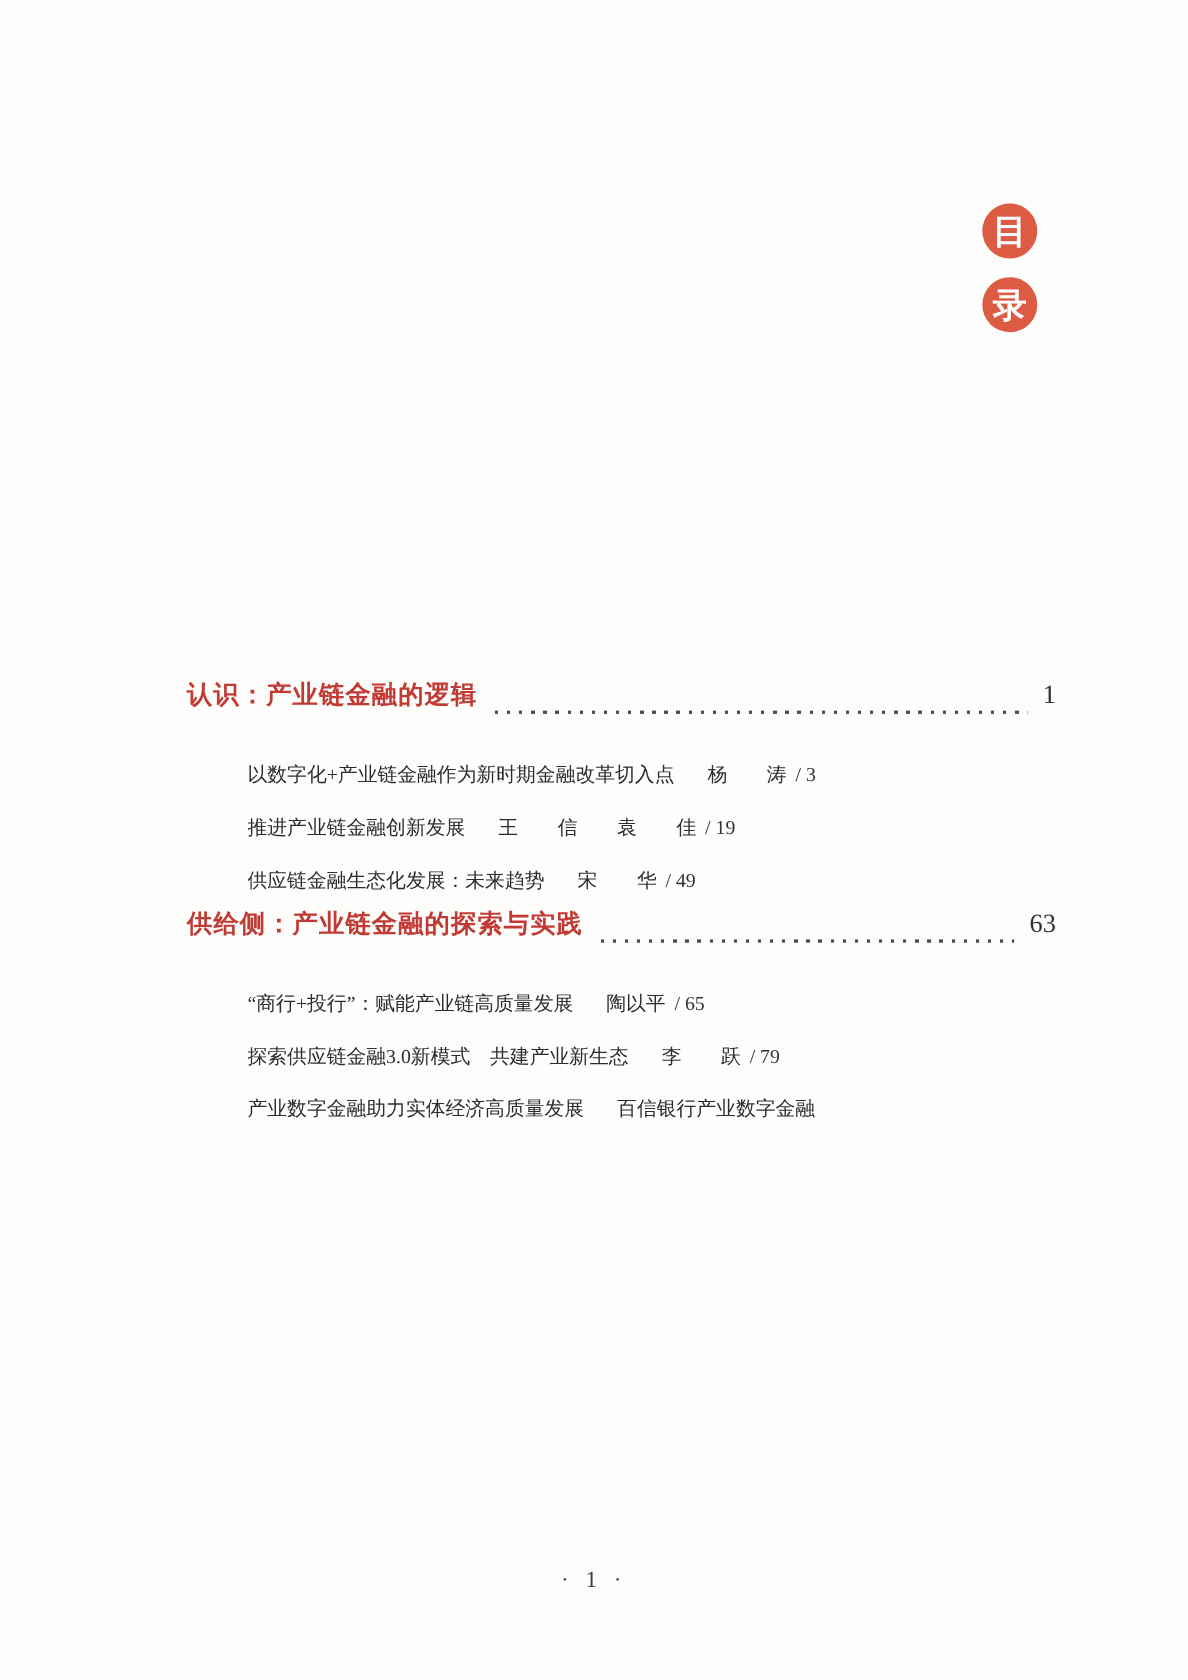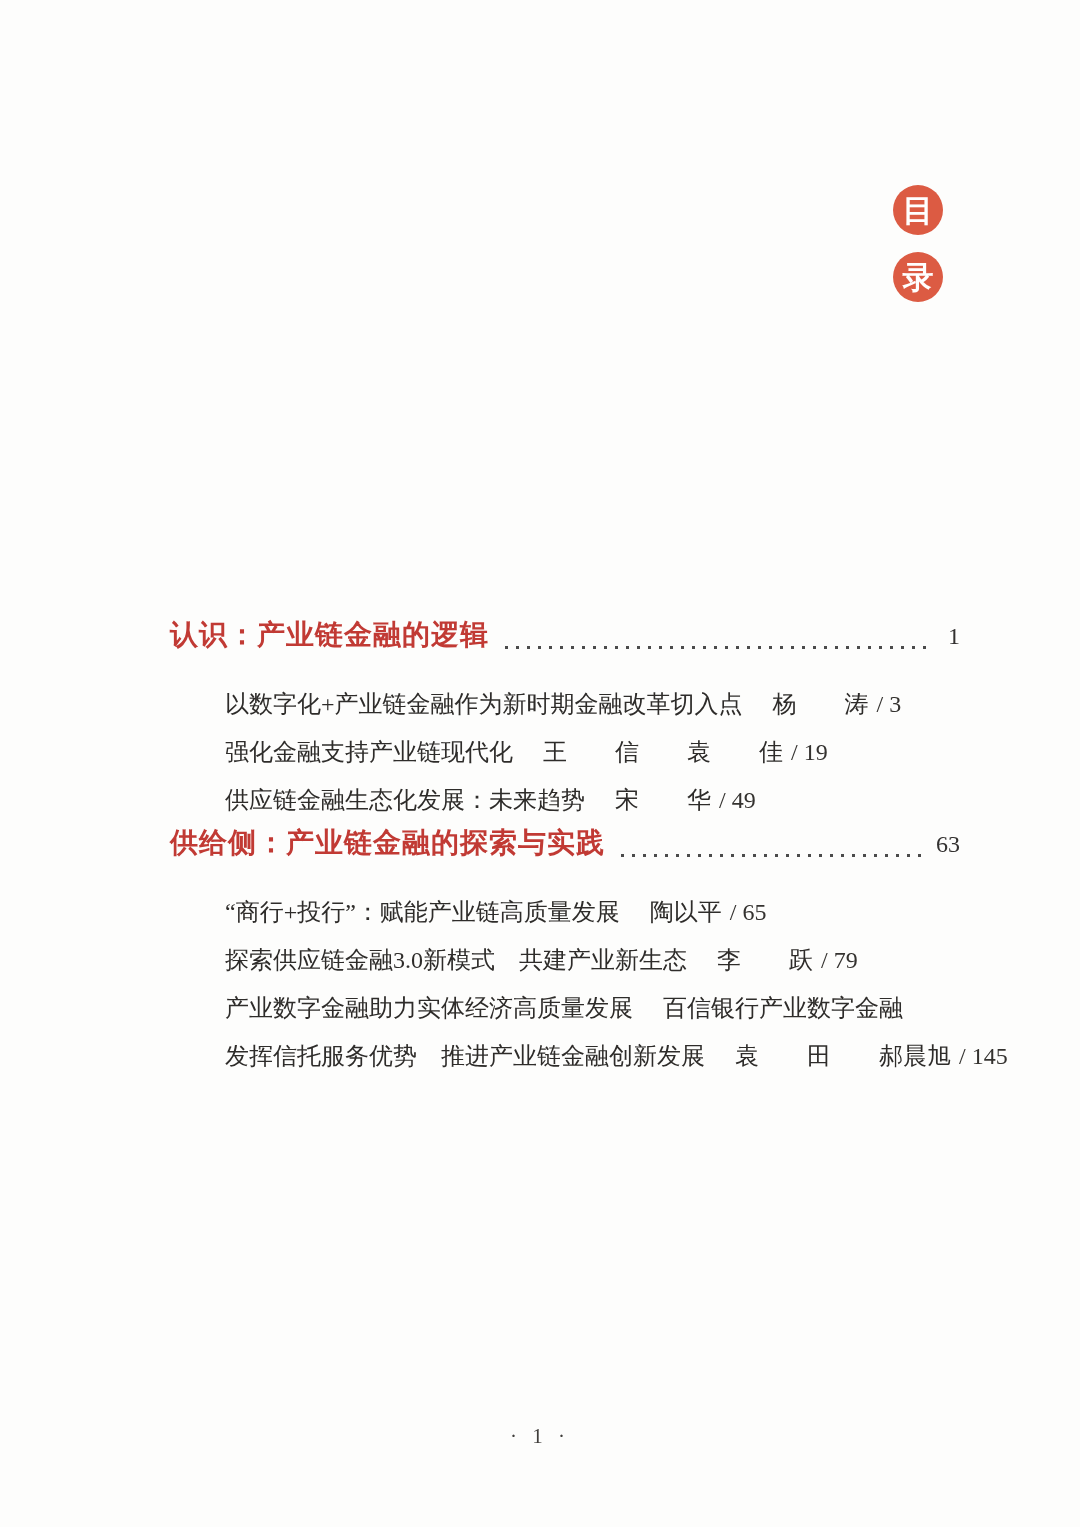--- a/index.html
+++ b/index.html
@@ -43,21 +43,21 @@
   .toc-section + .toc-section { }
 
   .heading-row {
     display: flex;
     align-items: baseline;
     height: 40px;
   }
   .heading-label {
     font-family: Liberation Serif, serif;
     font-weight: 700;
-    font-size: 28px;
+    font-size: 23px;
     letter-spacing: 1px;
     color: var(--heading-red, #c13a34);
     white-space: nowrap;
   }
   .leader {
     flex: 1;
     height: 3px;
     margin: 0 14px 7px 16px;
     align-self: flex-end;
     background: repeating-linear-gradient(to right, #4b4b4b 0 3px, transparent 3px 11px);
@@ -66,21 +66,21 @@
     font-size: 24px;
     color: #333130;
     white-space: nowrap;
   }
 
   .entries {
     margin-top: 24px;
     padding-left: 55px;
   }
   .entry {
-    font-size: 24px;
+    font-size: 18px;
     line-height: 48px;
     white-space: nowrap;
   }
   .entry .authors { margin-left: 30px; }
   .entry .pnum { margin-left: 8px; color: #34322f; }
   .entry.cont { padding-left: 18px; }
 
   .footer-pagenum {
     position: absolute;
     left: 0; right: 0;
@@ -107,33 +107,32 @@
 
   <div class="toc">
       <div class="toc-section">
         <div class="heading-row">
           <span class="heading-label">认识：产业链金融的逻辑</span>
           <div class="leader"></div>
           <span class="heading-page">1</span>
         </div>
         <div class="entries">
           <div class="entry"><span class="title">以数字化+产业链金融作为新时期金融改革切入点</span><span class="authors">杨　　涛</span><span class="pnum">/ 3</span></div>
-          <div class="entry"><span class="title">强化金融支持产业链现代化</span><span class="authors">王　　信　　袁　　佳</span><span class="pnum">/ 19</span></div>
+          <div class="entry"><span class="title">推进产业链金融创新发展</span><span class="authors">王　　信　　袁　　佳</span><span class="pnum">/ 19</span></div>
           <div class="entry"><span class="title">供应链金融生态化发展：未来趋势</span><span class="authors">宋　　华</span><span class="pnum">/ 49</span></div>
         </div>
       </div>
       <div class="toc-section">
         <div class="heading-row">
           <span class="heading-label">供给侧：产业链金融的探索与实践</span>
           <div class="leader"></div>
           <span class="heading-page">63</span>
         </div>
         <div class="entries">
           <div class="entry"><span class="title">“商行+投行”：赋能产业链高质量发展</span><span class="authors">陶以平</span><span class="pnum">/ 65</span></div>
           <div class="entry"><span class="title">探索供应链金融3.0新模式　共建产业新生态</span><span class="authors">李　　跃</span><span class="pnum">/ 79</span></div>
           <div class="entry"><span class="title">产业数字金融助力实体经济高质量发展</span><span class="authors">百信银行产业数字金融</span></div>
-          <div class="entry"><span class="title">发挥信托服务优势　推进产业链金融创新发展</span><span class="authors">袁　　田　　郝晨旭</span><span class="pnum">/ 145</span></div>
         </div>
       </div>
     </div>
 
   <div class="footer-pagenum">· 1 ·</div>
 </div>
 
 </body></html>

